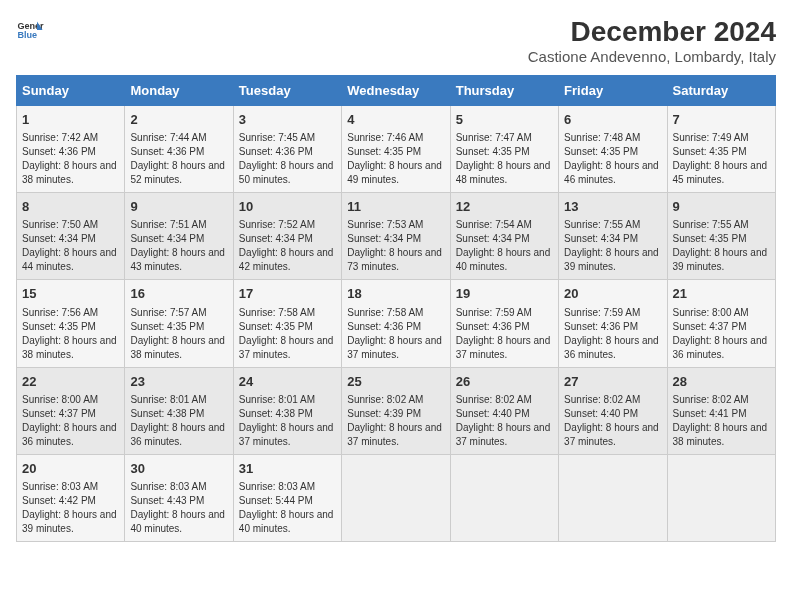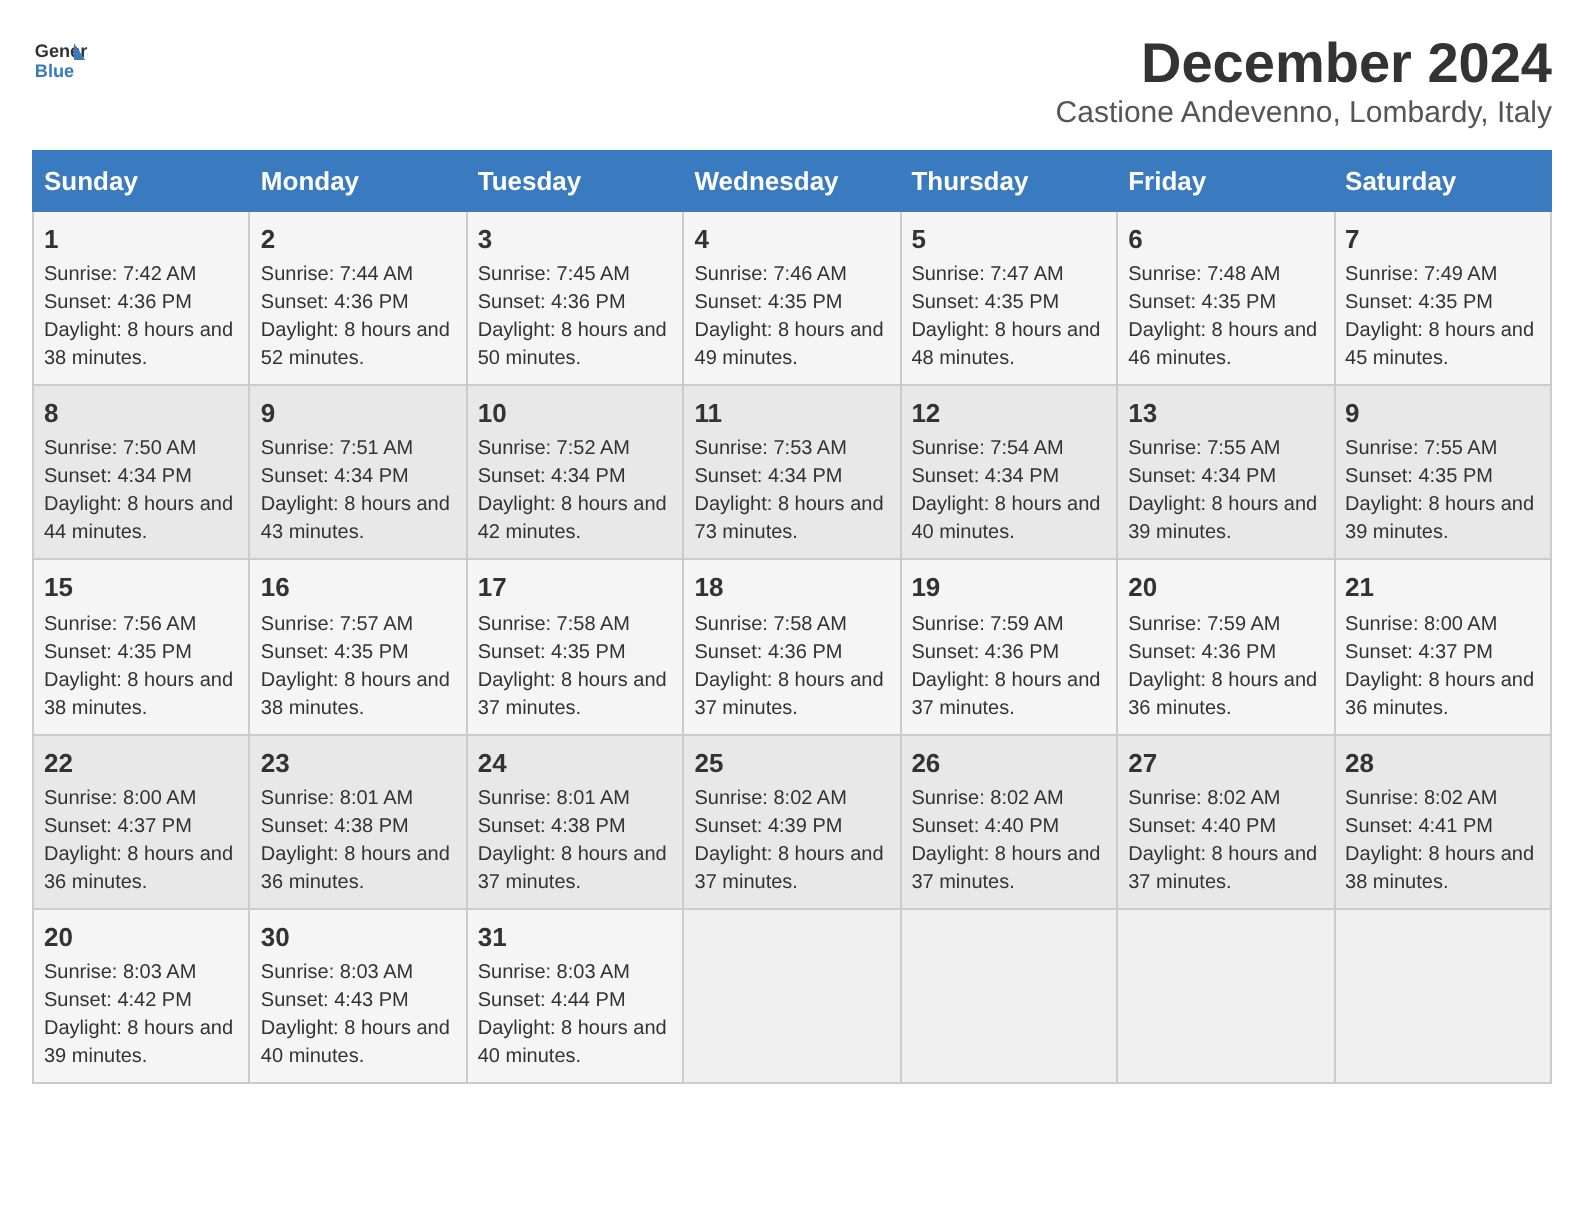--- a/index.html
+++ b/index.html
@@ -141,20 +141,20 @@
         <td><span class="day-number">23</span><span>Sunrise: 8:01 AM</span><br><span>Sunset: 4:38 PM</span><br><span>Daylight: 8 hours and 36 minutes.</span></td>
         <td><span class="day-number">24</span><span>Sunrise: 8:01 AM</span><br><span>Sunset: 4:38 PM</span><br><span>Daylight: 8 hours and 37 minutes.</span></td>
         <td><span class="day-number">25</span><span>Sunrise: 8:02 AM</span><br><span>Sunset: 4:39 PM</span><br><span>Daylight: 8 hours and 37 minutes.</span></td>
         <td><span class="day-number">26</span><span>Sunrise: 8:02 AM</span><br><span>Sunset: 4:40 PM</span><br><span>Daylight: 8 hours and 37 minutes.</span></td>
         <td><span class="day-number">27</span><span>Sunrise: 8:02 AM</span><br><span>Sunset: 4:40 PM</span><br><span>Daylight: 8 hours and 37 minutes.</span></td>
         <td><span class="day-number">28</span><span>Sunrise: 8:02 AM</span><br><span>Sunset: 4:41 PM</span><br><span>Daylight: 8 hours and 38 minutes.</span></td>
       </tr>
       <tr>
         <td><span class="day-number">20</span><span>Sunrise: 8:03 AM</span><br><span>Sunset: 4:42 PM</span><br><span>Daylight: 8 hours and 39 minutes.</span></td>
         <td><span class="day-number">30</span><span>Sunrise: 8:03 AM</span><br><span>Sunset: 4:43 PM</span><br><span>Daylight: 8 hours and 40 minutes.</span></td>
-        <td><span class="day-number">31</span><span>Sunrise: 8:03 AM</span><br><span>Sunset: 4:44 PM</span><br><span>Daylight: 8 hours and 40 minutes.</span></td>
+        <td><span class="day-number">31</span><span>Sunrise: 8:03 AM</span><br><span>Sunset: 5:44 PM</span><br><span>Daylight: 8 hours and 40 minutes.</span></td>
         <td class="empty-cell"></td>
         <td class="empty-cell"></td>
         <td class="empty-cell"></td>
         <td class="empty-cell"></td>
       </tr>
     </tbody>
 </table>
 
 </body></html>

